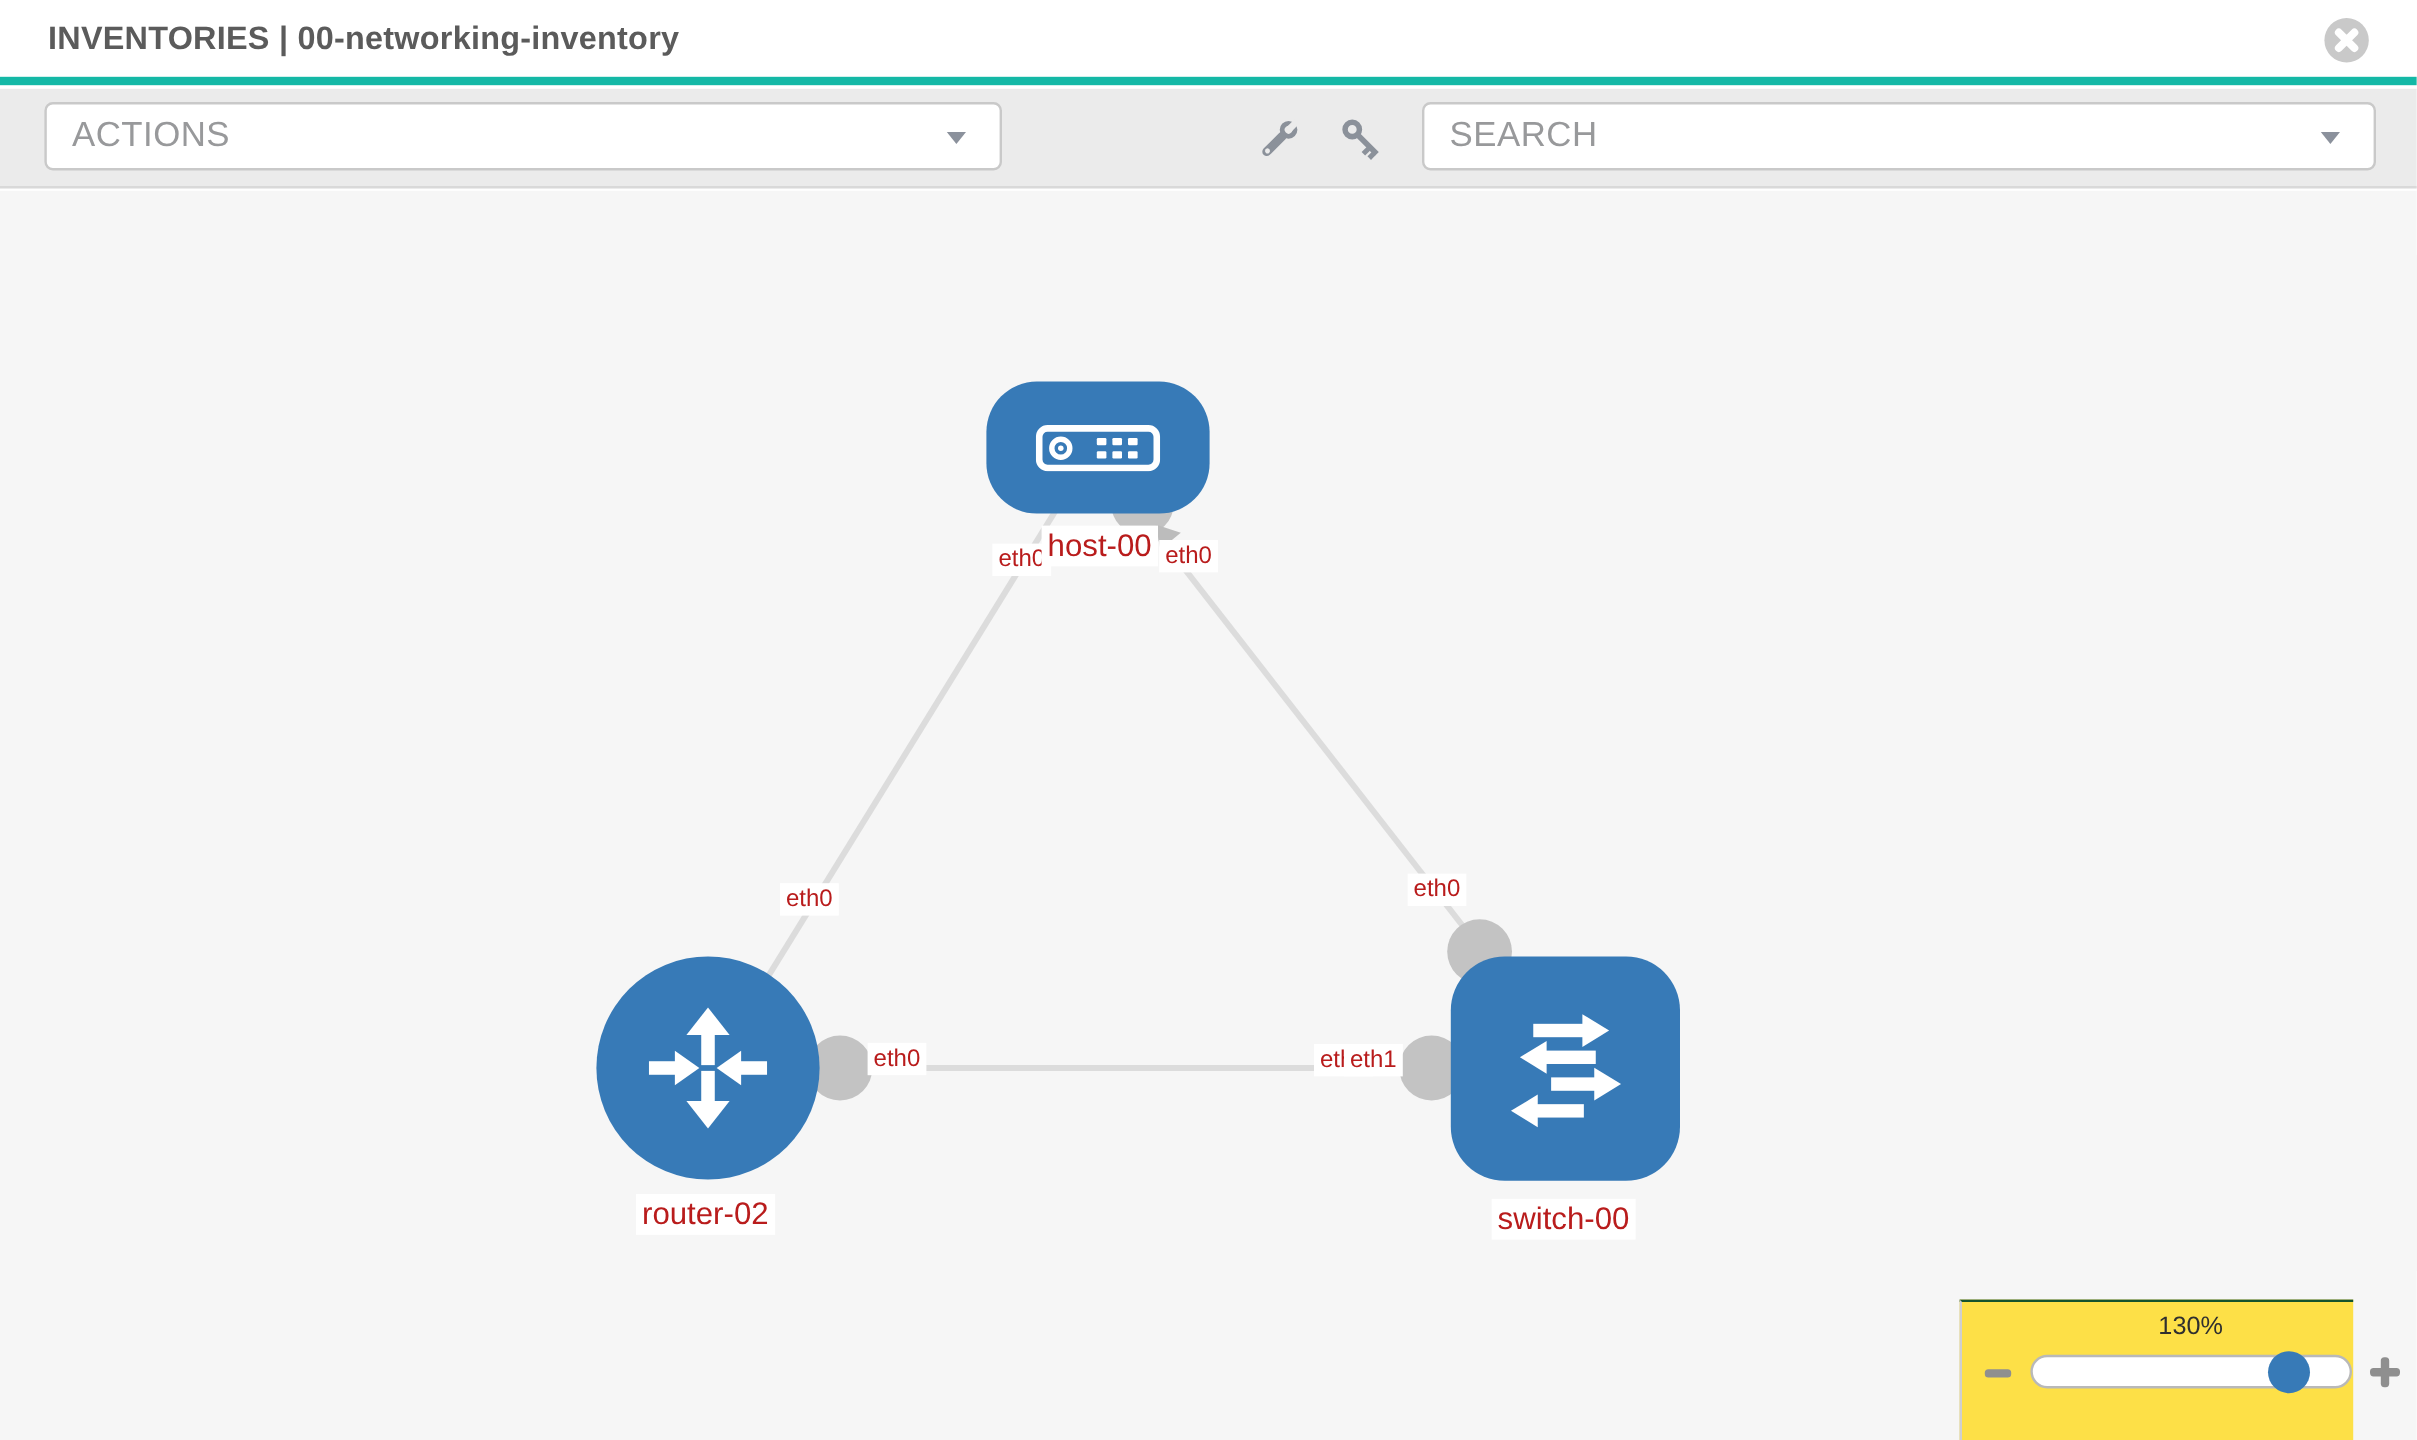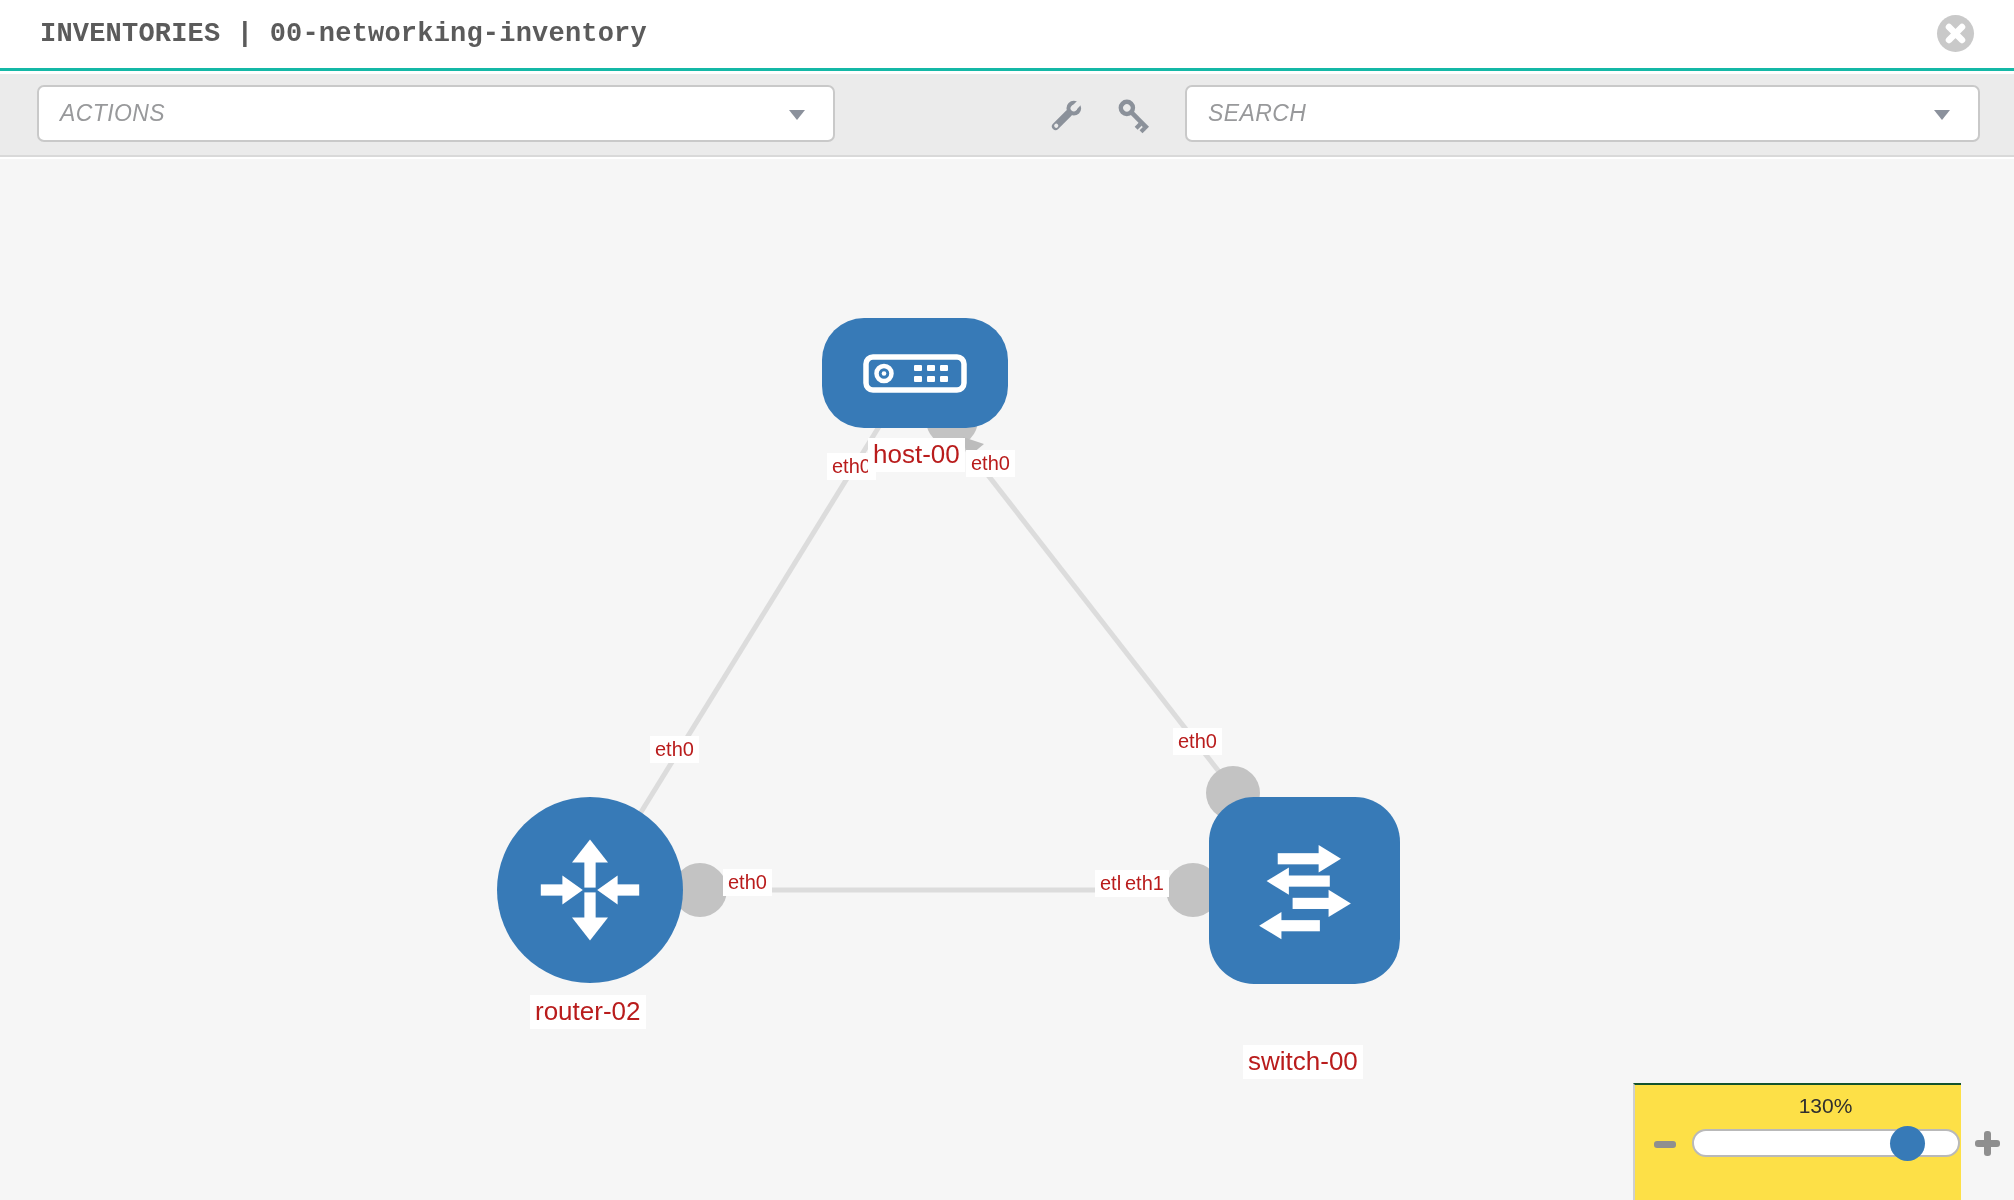--- a/index.html
+++ b/index.html
@@ -5,22 +5,22 @@
   * { margin:0; padding:0; box-sizing:border-box; }
   html,body { width:2014px; height:1200px; }
   body {
     position:relative; overflow:hidden; background:#ffffff;
     font-family:"Liberation Sans","DejaVu Sans",sans-serif;
   }
 
   
   .header {
     position:absolute; left:0; top:0; width:2014px; height:71px;
-    background:#ffffff; border-bottom:3px solid #14b8a6; z-index:30;
-    display:flex; align-items:center;font-family:Liberation Mono, monospace;
+    background:#ffffff; border-bottom:7px solid #14b8a6; z-index:30;
+    display:flex; align-items:center;
   }
   .title {
     margin-left:40px; font-size:27px; font-weight:700; color:#5b5b5b;
     letter-spacing:0.2px;
   }
   .closebtn {
     position:absolute; right:40px; top:15px; width:37px; height:37px;
     border:none; border-radius:50%; background:#c9c9c9; cursor:pointer;
     display:flex; align-items:center; justify-content:center; padding:0;
   }
@@ -29,21 +29,21 @@
   .toolbar {
     position:absolute; left:0; top:74px; width:2014px; height:83px;
     background:#ebebeb; border-bottom:2px solid #d9d9d9; z-index:30;
   }
   .select {
     position:absolute; top:11px; height:57px; background:#ffffff;
     border:2px solid #c9c9c9; border-radius:7px; display:flex;
     align-items:center; cursor:pointer;
   }
   .select .sel-label {
-    margin-left:21px; font-size:23px; color:#98999b; letter-spacing:0.4px;font-style:italic;
+    margin-left:21px; font-size:29px; color:#98999b; letter-spacing:0.4px;
   }
   .caret {
     position:absolute; right:28px; top:50%; margin-top:-4px;
     width:0; height:0; border-left:8px solid transparent;
     border-right:8px solid transparent; border-top:10px solid #8b919c;
   }
   .actions-select { left:37px;  width:798px; }
   .search-select  { left:1185px; width:795px; }
   .iconbtn {
     position:absolute; top:17px; width:50px; height:50px; border:none;
@@ -70,21 +70,21 @@
 
   .chip {
     position:absolute; background:#ffffff; color:#b91c1c; z-index:8;
     white-space:nowrap; line-height:1.15; padding:2px 5px;
   }
   .nodelabel { font-size:26px; color:#b91c1c; z-index:9; }
   .iface     { font-size:20px; }
 
   .lbl-host      { left:868px;  top:438px; }
   .lbl-router    { left:530px;  top:995px; }
-  .lbl-switch    { left:1243px; top:1045px; }
+  .lbl-switch    { left:1243px; top:999px; }
   .if-host-left  { left:827px;  top:453px; }
   .if-host-right { left:966px;  top:450px; }
   .if-hr-mid     { left:650px;  top:736px; }
   .if-hs-mid     { left:1173px; top:728px; }
   .if-rs-router  { left:723px;  top:869px; }
   .if-rs-sw-back { left:1095px; top:870px; z-index:8; }
   .if-rs-sw-front{ left:1120px; top:870px; z-index:9; }
 
   
   .zoompanel {

